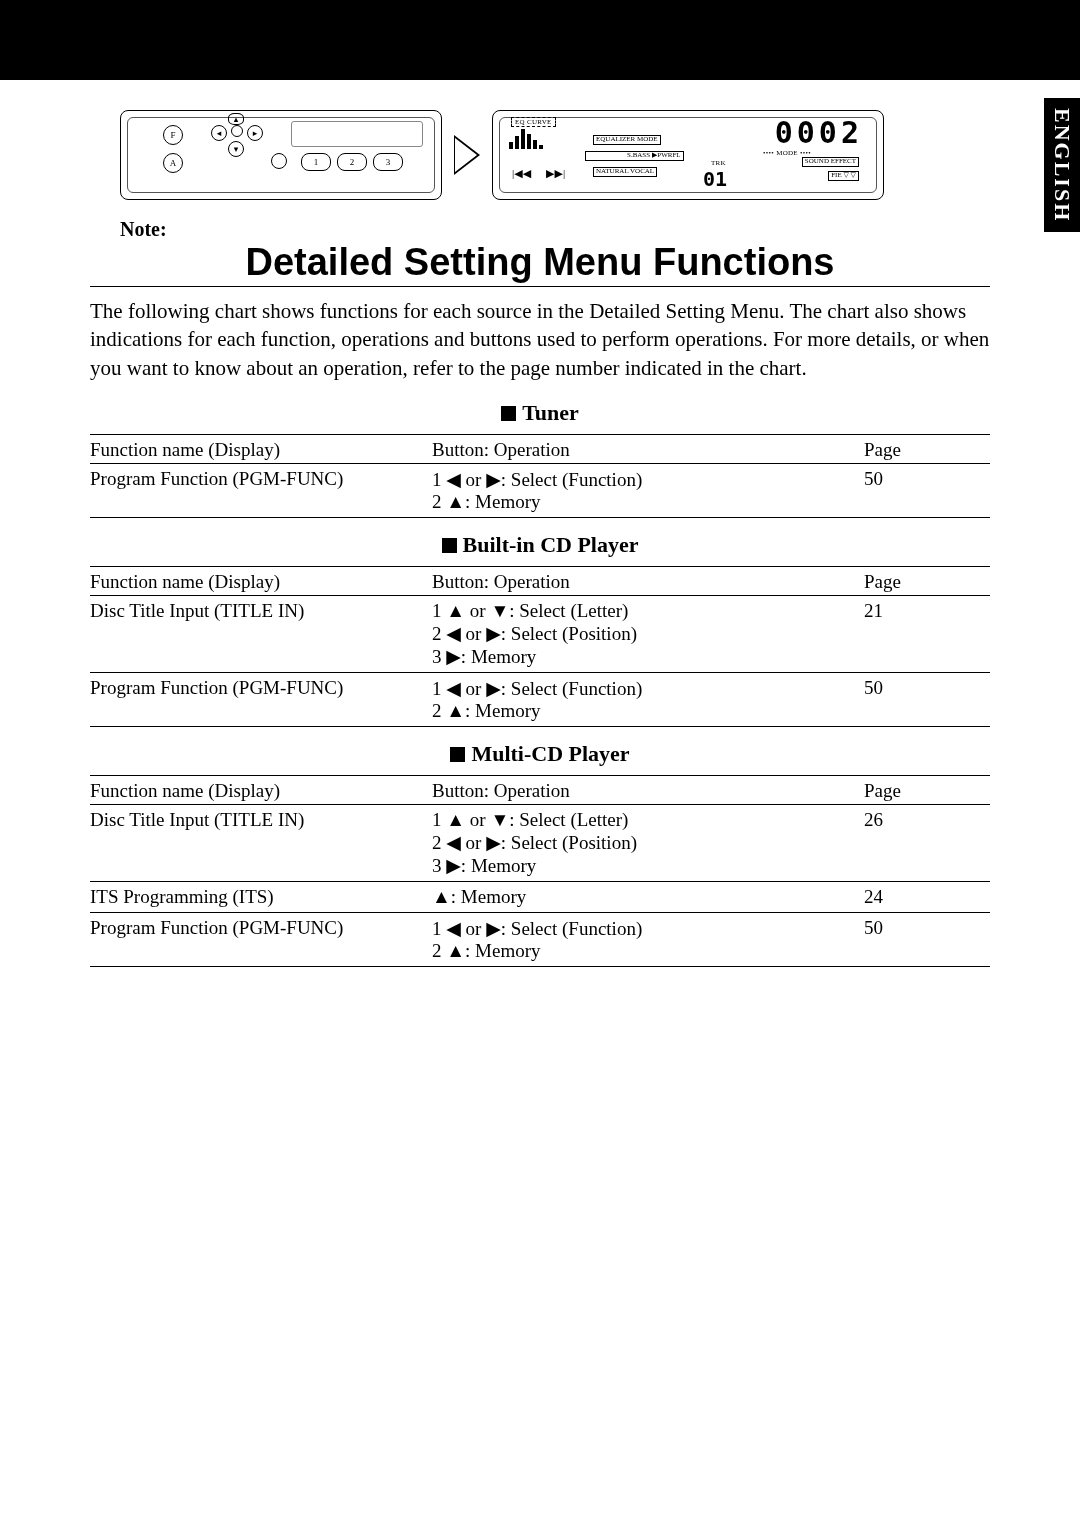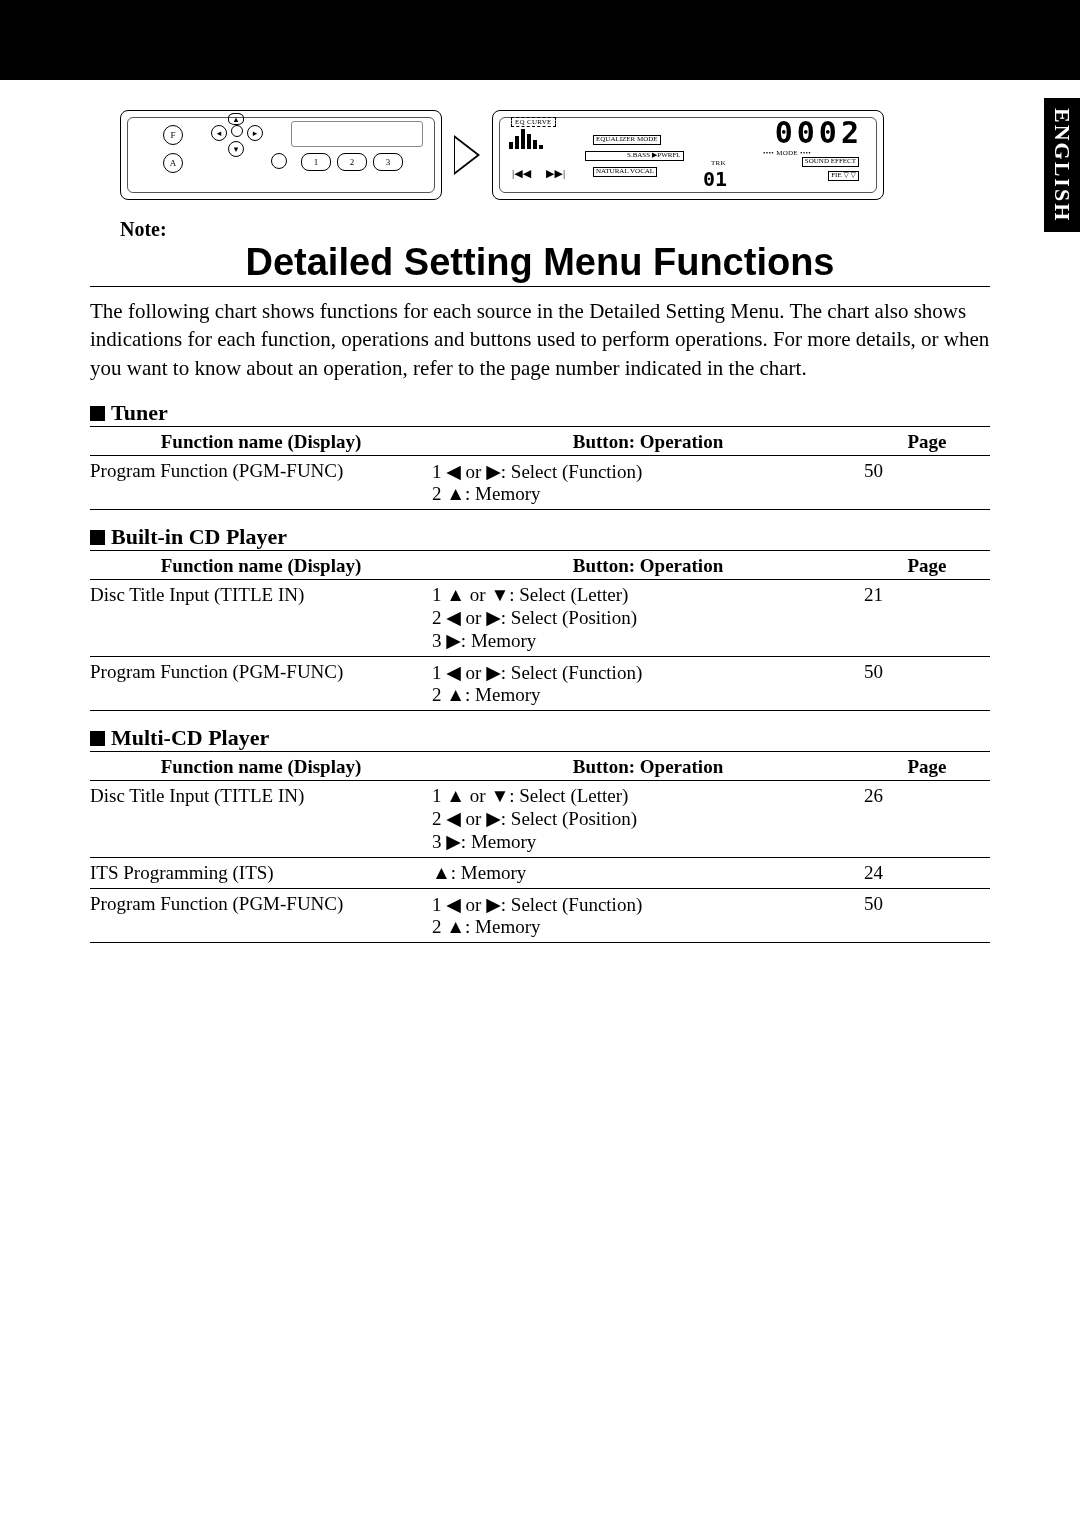--- a/index.html
+++ b/index.html
@@ -135,38 +135,39 @@
     padding-bottom: 2px;
     margin-bottom: 10px;
     text-align: center;
   }
   .intro { font-size: 21px; line-height: 1.35; margin-bottom: 18px; }
 
   .sub-head {
     font-weight: bold;
     font-size: 22px;
     border-bottom: 1.5px solid #000;
-    padding-bottom: 0;
+    padding-bottom: 8px;
     margin-top: 14px;
+    text-align: center;
   }
   .sub-head .square {
     display: inline-block;
     width: 15px; height: 15px;
     background: #000;
     margin-right: 6px;
     vertical-align: -1px;
   }
   table.func {
     width: 100%;
     border-collapse: collapse;
     font-size: 19px;
   }
   table.func th {
-    text-align: center;
-    font-weight: bold;
+    text-align: left;
+    font-weight: normal;
     border-bottom: 1.5px solid #000;
     padding: 4px 0 2px 0;
     margin-left: 36px;
   }
   table.func td {
     border-bottom: 1px solid #000;
     padding: 4px 0;
     vertical-align: top;
   }
   table.func .c1 { width: 38%; }

